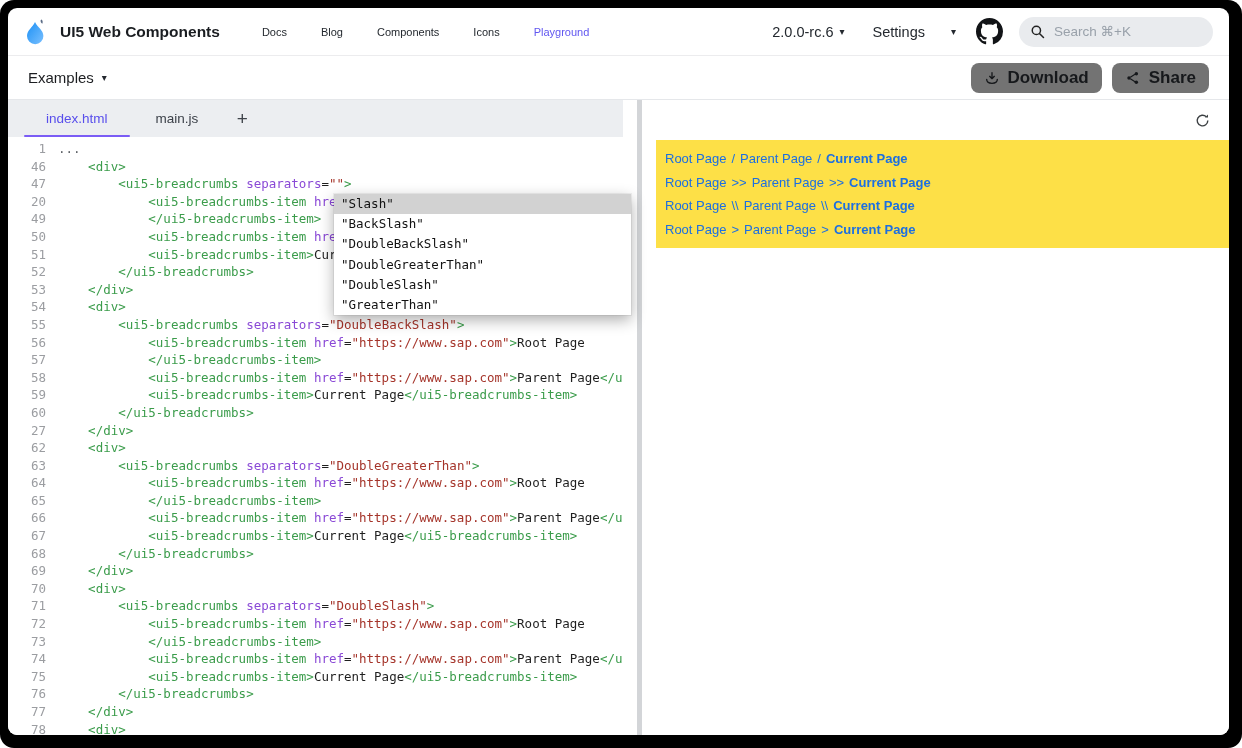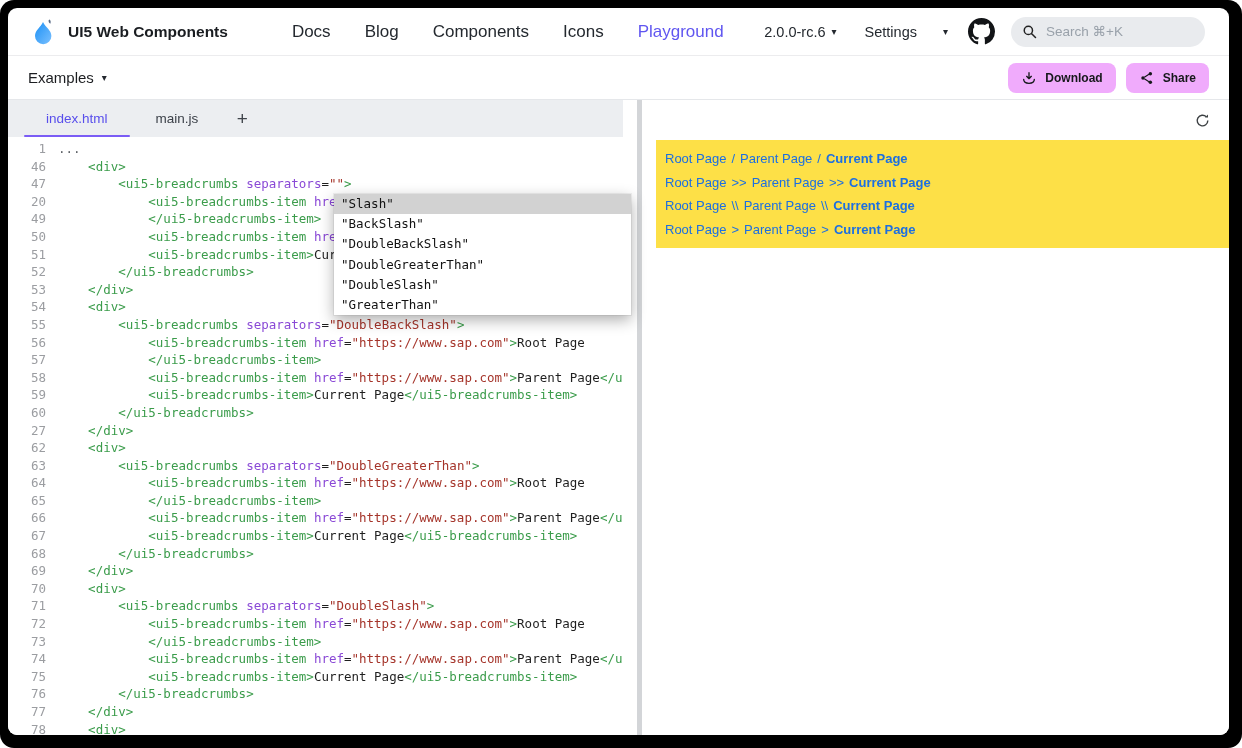--- a/index.html
+++ b/index.html
@@ -1,41 +1,41 @@
 <!DOCTYPE html>
 <html><head>
 <meta charset="utf-8">
 <style>
   html,body{margin:0;padding:0;background:#fff;}
   body{width:1242px;height:748px;position:relative;overflow:hidden;font-family:"Liberation Sans",sans-serif;}
   .frame{position:absolute;inset:0;background:#000;border-radius:14px;}
   .screen{position:absolute;left:8px;top:8px;width:1221px;height:727px;background:#fff;border-radius:9px;overflow:hidden;}
 
   
-  .hdr{height:47px;display:flex;align-items:center;padding:0 24px;border-bottom:1px solid #ececee;}
+  .hdr{height:47px;display:flex;align-items:center;padding:0 16px;border-bottom:1px solid #ececee;}
   .logo{width:26px;height:28px;flex:0 0 26px;}
   .brand{font-weight:700;font-size:15.5px;color:#1a1d21;margin-left:10px;white-space:nowrap;}
-  .nav{display:flex;gap:34px;margin-left:64px;font-size:17px;}
+  .nav{display:flex;gap:34px;margin-left:42px;font-size:11px;}
   .nav-link{color:#24292f;cursor:pointer;white-space:nowrap;}
   .nav-link.active{color:#6056f0;}
   .spacer{flex:1;}
   .drop{display:flex;align-items:center;gap:6px;font-size:14.5px;color:#24292f;cursor:pointer;white-space:nowrap;}
   .caret{font-size:10px;color:#24292f;line-height:1;}
   .version{margin-right:28px;}
   .settings{margin-right:20px;gap:26px;}
   .gh{width:27px;height:27px;margin-right:16px;cursor:pointer;}
   .search{width:172px;height:30px;border-radius:15px;background:#e9ebee;display:flex;align-items:center;padding:0 11px;gap:7px;}
   .search svg{flex:0 0 15px;}
   .search input{border:none;background:transparent;outline:none;font-size:13.5px;width:100%;color:#333;font-family:"Liberation Sans",sans-serif;}
   .search input::placeholder{color:#99a1aa;}
 
   
   .tbar{height:43px;display:flex;align-items:center;padding:0 20px;border-bottom:1px solid #e5e7ea;}
   .examples{display:flex;align-items:center;gap:8px;font-size:15px;color:#1c1e21;cursor:pointer;}
-  .btn{height:30px;background:#f0abfc;border:none;border-radius:8px;display:flex;align-items:center;gap:8px;padding:0 13px;font-size:12px;font-weight:600;color:#16181b;cursor:pointer;margin-left:10px;font-family:"Liberation Sans",sans-serif;justify-content:flex-end;}
+  .btn{height:30px;background:#737373;border:none;border-radius:8px;display:flex;align-items:center;gap:8px;padding:0 13px;font-size:17px;font-weight:600;color:#16181b;cursor:pointer;margin-left:10px;font-family:"Liberation Sans",sans-serif;justify-content:flex-end;}
 
   
   .main{position:relative;display:flex;height:636px;gap:14px;}
   .editor{width:615px;flex:0 0 615px;display:flex;flex-direction:column;overflow:hidden;}
   .tabs{height:37px;flex:0 0 37px;background:#eceef1;display:flex;align-items:stretch;padding-left:14px;}
   .tab{display:flex;align-items:center;justify-content:center;padding:0 24px;font-size:13.5px;color:#3c4149;position:relative;cursor:pointer;}
   .tab.active{color:#584eec;}
   .tab.active::after{content:"";position:absolute;left:2px;right:2px;bottom:0;height:2.5px;background:#7a5cf5;border-radius:2px;}
   .newtab{display:flex;align-items:center;justify-content:center;width:40px;font-size:19px;color:#3f444b;cursor:pointer;}
 

